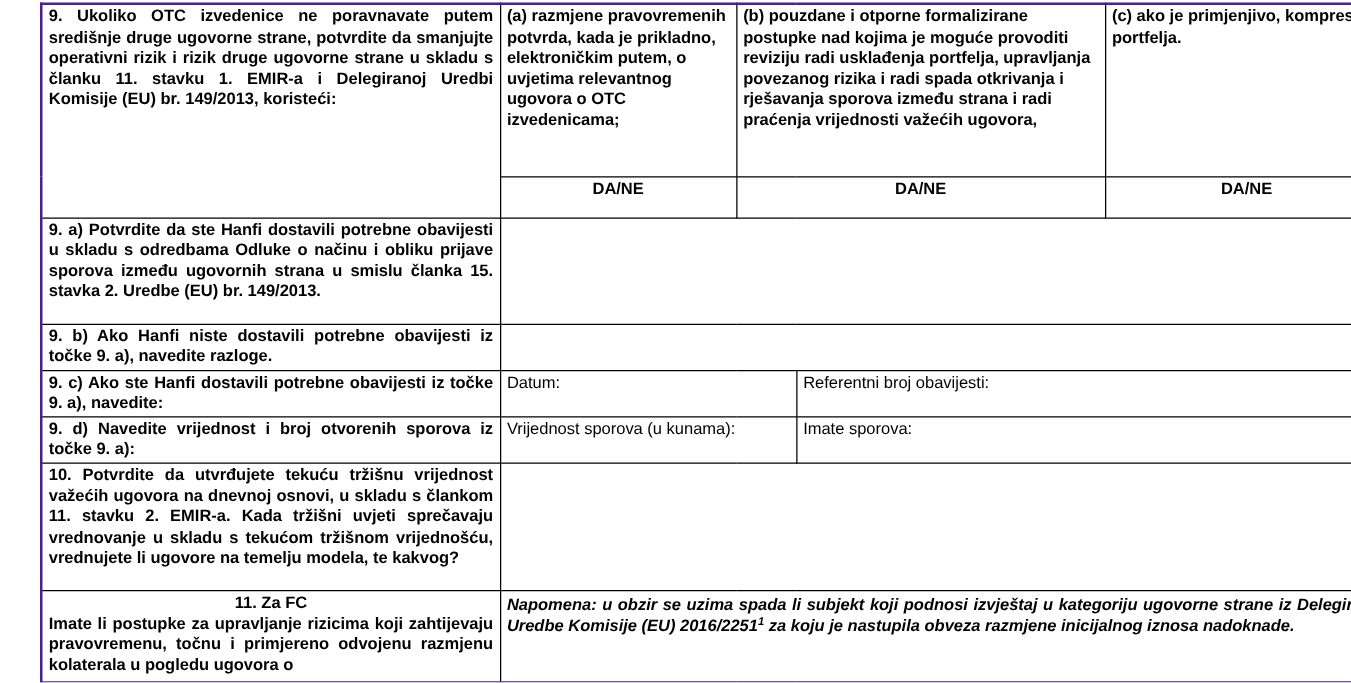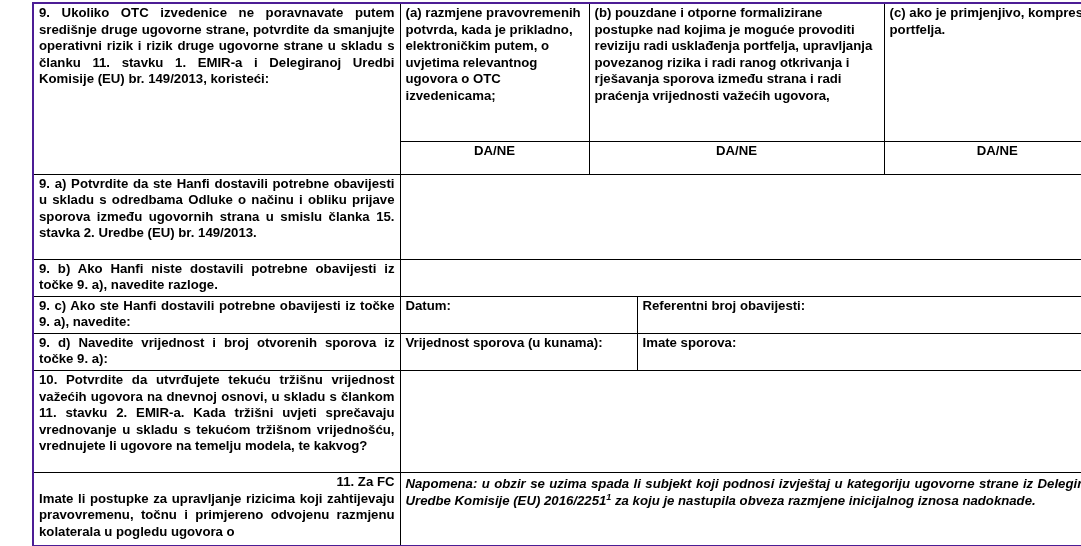--- a/index.html
+++ b/index.html
@@ -42,37 +42,37 @@
     font-weight: bold;
     padding-top: 4px;
     border-bottom: 2px solid #a6a6a6;
   }
   td.dane {
     text-align: center;
     font-weight: bold;
     padding-top: 3px;
   }
   td.fieldcell {
-    font-weight: bold;
+    font-weight: normal;
     text-align: left;
     padding-left: 7px;
   }
   td.emptycell { }
   td.empty-gray-bottom { border-bottom: 2px solid #a6a6a6; }
 
   tr.r-header  { height: 138px; }
   tr.r-dane    { height: 33px;  }
   tr.r-9a      { height: 85px;  }
   tr.r-9b      { height: 36px;  }
   tr.r-9c      { height: 36px;  }
   tr.r-9d      { height: 33px;  }
   tr.r-10      { height: 102px; }
   tr.r-11      { height: 73px;  }
 
-  .q11-title { font-weight: bold; text-align: right; }
+  .q11-title { font-weight: bold; text-align: center; }
   .note {
     font-style: italic;
     font-weight: bold;
     text-align: justify;
     padding-top: 2px;
   }
   .note sup {
     font-size: 9px;
     line-height: 0;
     vertical-align: super;
@@ -90,21 +90,21 @@
       <col style="width:247px">
       <col style="width:227px">
     </colgroup>
 
     <tbody>
         <tr class="r-header">
       <td rowspan="2">
         <div class="qlabel">9. Ukoliko OTC izvedenice ne poravnavate putem središnje druge ugovorne strane, potvrdite da smanjujte operativni rizik i rizik druge ugovorne strane u skladu s članku 11. stavku 1. EMIR-a i Delegiranoj Uredbi Komisije (EU) br. 149/2013, koristeći:</div>
       </td>
       <td class="hdr">(a) razmjene pravovremenih potvrda, kada je prikladno, elektroničkim putem, o uvjetima relevantnog ugovora o OTC izvedenicama;</td>
-      <td class="hdr" colspan="2">(b) pouzdane i otporne formalizirane postupke nad kojima je moguće provoditi reviziju radi usklađenja portfelja, upravljanja povezanog rizika i radi ranog otkrivanja i rješavanja sporova između strana i radi praćenja vrijednosti važećih ugovora,</td>
+      <td class="hdr" colspan="2">(b) pouzdane i otporne formalizirane postupke nad kojima je moguće provoditi reviziju radi usklađenja portfelja, upravljanja povezanog rizika i radi spada otkrivanja i rješavanja sporova između strana i radi praćenja vrijednosti važećih ugovora,</td>
       <td class="hdr">(c) ako je primjenjivo, kompresiju portfelja.</td>
     </tr>
 
     <tr class="r-dane">
       <td class="dane">DA/NE</td>
       <td class="dane" colspan="2">DA/NE</td>
       <td class="dane">DA/NE</td>
     </tr>
 
     <tr class="r-9a">

